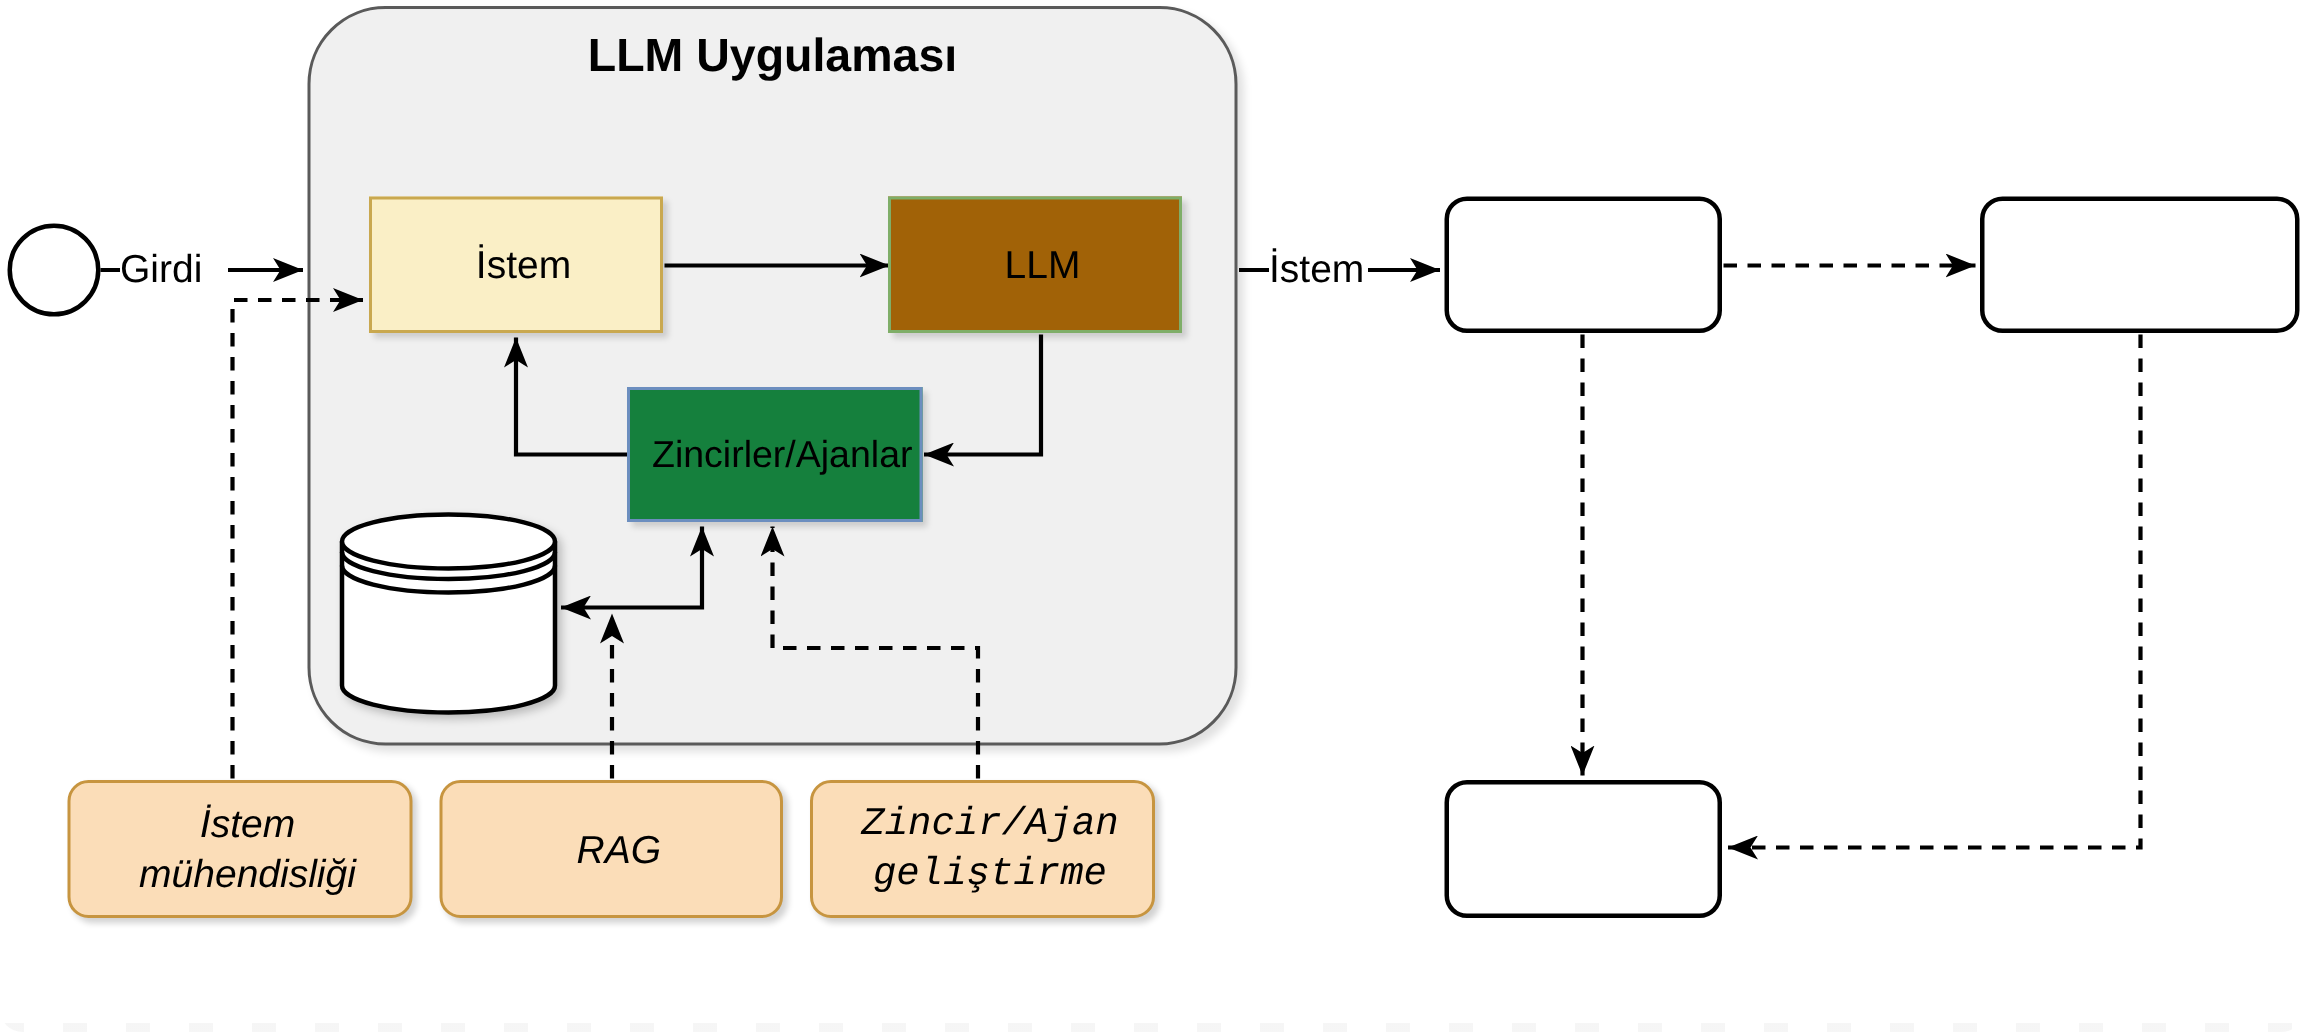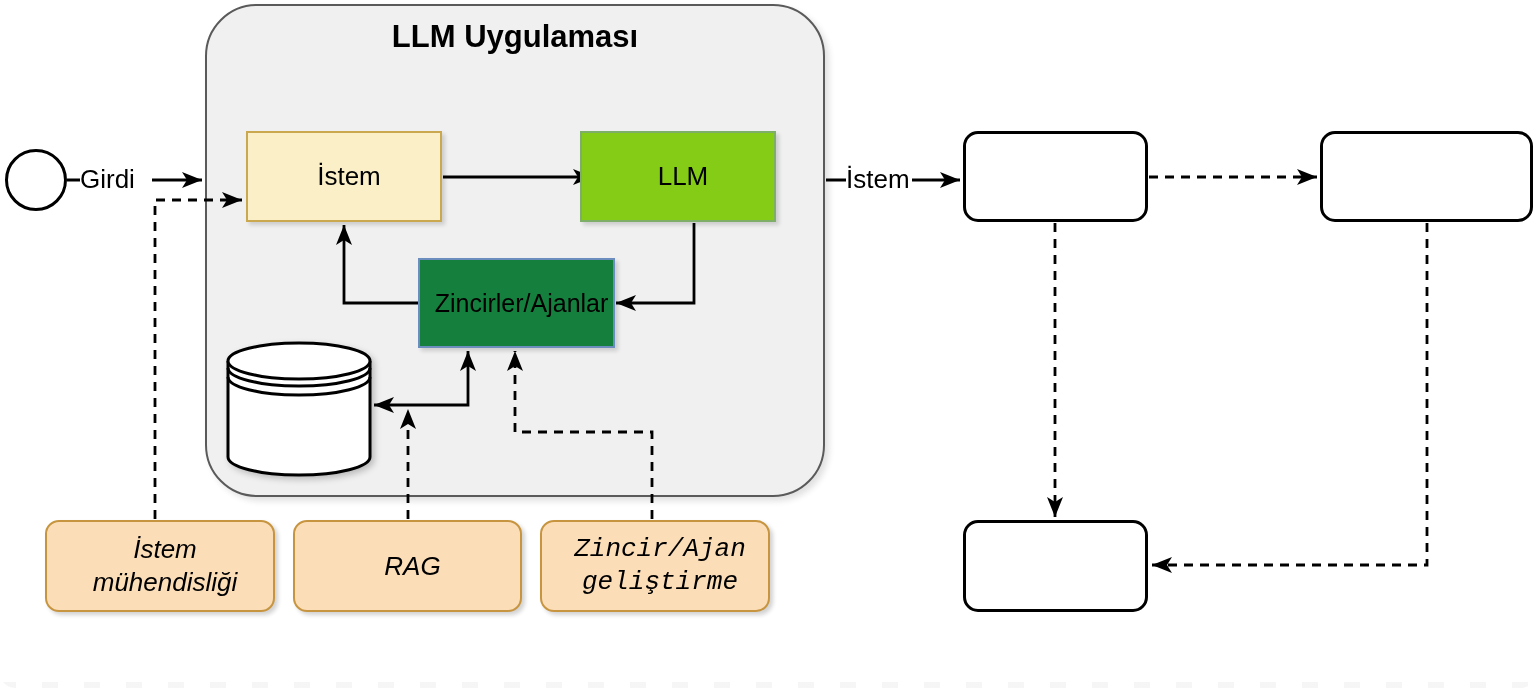--- a/index.html
+++ b/index.html
@@ -38,22 +38,22 @@
     display: flex; align-items: center; justify-content: center;
     text-align: center; font-size: 26px; line-height: 31px;
     z-index: 3; white-space: pre-line; padding-left: 10px;
   }
   .prompt-box {
     left: 246px; top: 131px; width: 196px; height: 91px;
     background: #FAEFC6; border: 2px solid #C9A84F;
     box-shadow: 3px 3px 4px rgba(0,0,0,0.15);
   }
   .llm-box {
-    left: 580px; top: 131px; width: 196px; height: 91px;
-    background: #84cc16; border: 2px solid #7FAE68;
+    left: 592px; top: 131px; width: 196px; height: 91px;
+    background: #a16207; border: 2px solid #7FAE68;
     box-shadow: 3px 3px 4px rgba(0,0,0,0.15);
   }
   .chains-box {
     left: 418px; top: 258px; width: 197px; height: 90px;
     background: #15803d; border: 2px solid #6C8EBF;
     box-shadow: 3px 3px 4px rgba(0,0,0,0.15);
     font-size: 25px;
   }
   .technique-box {
     top: 520px; height: 92px;

